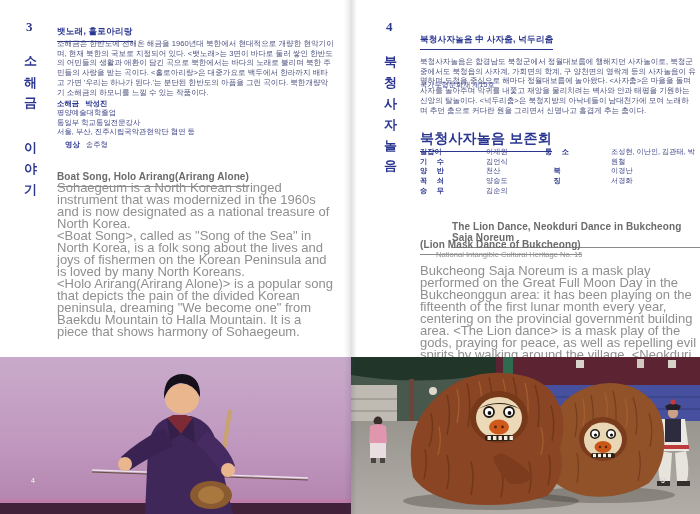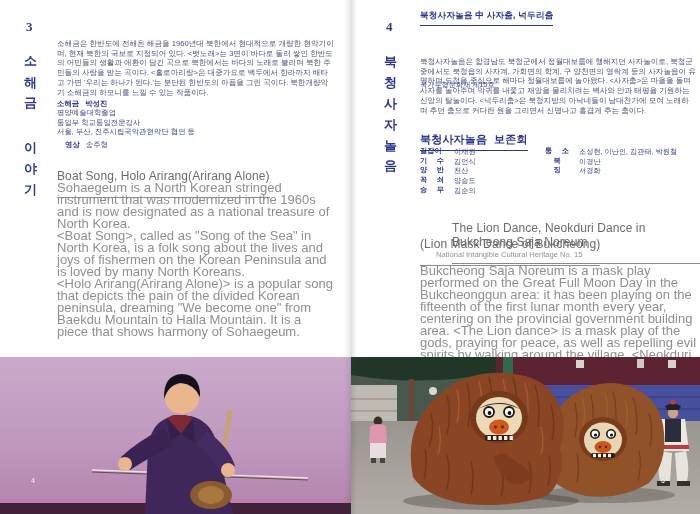--- a/index.html
+++ b/index.html
@@ -27,54 +27,57 @@
     border-bottom:1px solid #2b3690;padding-bottom:2.5px;letter-spacing:.2px;
   }
   .sub-ko{font-size:7.2px;color:#3a4390;}
   .body-ko{
     font-size:7.6px;line-height:9.7px;color:#4a4f7d;text-align:left;
   }
   .credit-line{font-size:7.4px;line-height:9.4px;color:#3f4688;}
   .credit-role{font-weight:bold;color:#2b3690;margin-right:6px;}
   
   .h-en{
-    display:inline-block;font-weight:normal;font-size:12px;color:#6b6b6b;
-    border-bottom:1px solid #8a8a8a;padding-bottom:14px;letter-spacing:.1px;
+    display:inline-block;font-weight:bold;font-size:10px;color:#6b6b6b;
+    border-bottom:1px solid #8a8a8a;padding-bottom:4px;letter-spacing:.1px;
   }
   .sub-en{font-size:7.6px;color:#909090;}
   .body-en{
     font-size:13px;line-height:12px;color:#8f8f8f;white-space:pre-line;
   }
   
   .cast-row{display:flex;align-items:flex-start;font-size:7.2px;line-height:9.7px;}
   .role{
     display:inline-block;width:24px;flex:0 0 24px;font-weight:bold;color:#2b3690;
-    text-align:justify;text-align-last:justify;margin-right:10px;white-space:pre;font-family:Liberation Serif, serif;
-  }
-  .names{color:#3f4688;white-space:pre-line;}
+    text-align:justify;text-align-last:justify;margin-right:10px;white-space:pre;
+  }
+  .names{color:#3f4688;white-space:pre-line;margin-left:32px;}
   
   .photo{position:absolute;top:357px;height:157px;overflow:hidden;}
   .photo svg{display:block;width:100%;height:100%;}
   .pagenum{
     position:absolute;color:#f3eef3;font-size:7px;font-weight:bold;
     text-shadow:0 0 1px rgba(0,0,0,.35);
   }
   .gutter{
     position:absolute;left:344px;top:0;width:13px;height:514px;pointer-events:none;
     background:linear-gradient(90deg,rgba(0,0,0,0) 0%,rgba(60,60,80,.10) 45%,rgba(60,60,80,.16) 52%,rgba(0,0,0,0) 100%);
   }
 </style>
 </head>
 <body>
 
 <div class="abs" style="left:0;top:0;width:350px;height:514px;">
 
   <div class="abs chapter-num" style="left:26px;top:19px;">3</div>
   <div class="abs vtitle" style="left:21px;top:46px;height:160px;">소해금 이야기</div>
 
+  <div class="abs" style="left:57px;top:20px;">
+    <span class="h-ko">뱃노래, 홀로아리랑</span>
+  </div>
 
   <div class="abs body-ko" style="left:57px;top:39px;width:278px;">소해금은 한반도에 전해온 해금을 1960년대 북한에서 현대적으로 개량한 현악기이며, 현재 북한의 국보로 지정되어 있다. &lt;뱃노래&gt;는 3면이 바다로 둘러 쌓인 한반도의 어민들의 생활과 애환이 담긴 곡으로 북한에서는 바다의 노래로 불리며 북한 주민들의 사랑을 받는 곡이다. &lt;홀로아리랑&gt;은 대중가요로 백두에서 한라까지 배타고 가면 '우리는 하나가 된다.'는 분단된 한반도의 아픔을 그린 곡이다. 북한개량악기 소해금의 하모니를 느낄 수 있는 작품이다.</div>
 
   <div class="abs" style="left:57px;top:99px;">
     <div class="credit-line">
       <span class="credit-role">소해금</span><span style="font-weight:bold;color:#2b3690;">박성진</span>
     </div>
     <div class="credit-line">평양예술대학졸업</div>
     <div class="credit-line">통일부 학교통일전문강사</div>
     <div class="credit-line">서울, 부산, 진주시립국악관현악단 협연 등</div>
@@ -134,30 +137,30 @@
     </svg>
   </div>
   <span class="pagenum" style="left:31px;top:477px;">4</span>
 </div>
 
 <div class="abs" style="left:350px;top:0;width:350px;height:514px;">
 
   <div class="abs chapter-num" style="left:36px;top:19px;">4</div>
   <div class="abs vtitle" style="left:31px;top:46px;height:170px;">북청사자놀음</div>
 
-  <div class="abs" style="left:70px;top:4px;">
+  <div class="abs" style="left:70px;top:28px;">
     <span class="h-ko">북청사자놀음 中 사자춤, 넉두리춤</span>
   </div>
 
   <div class="abs sub-ko" style="left:70px;top:40px;margin-top:40px;">국가무형문화재 제15호</div>
 
   <div class="abs body-ko" style="left:70px;top:57px;width:276px;">북청사자놀음은 함경남도 북청군에서 정월대보름에 행해지던 사자놀이로, 북청군 중에서도 북청읍의 사자계, 가회면의 학계, 구 양천면의 영락계 등의 사자놀음이 유명하며 도청을 중심으로 해마다 정월대보름에 놀아왔다. &lt;사자춤&gt;은 마을을 돌며 사자를 놀아주며 악귀를 내쫓고 재앙을 물리치려는 벽사와 안과 태평을 기원하는 신앙의 탈놀이다. &lt;넉두리춤&gt;은 북청지방의 아낙네들이 남대천가에 모여 노래하며 추던 춤으로 커다란 원을 그리면서 신명나고 흥겹게 추는 춤이다.</div>
 
   <div class="abs" style="left:70px;top:129px;">
-    <span class="h-ko" style="font-size:11px;font-family:Liberation Mono, monospace;">북청사자놀음 보존회</span>
+    <span class="h-ko" style="font-size:14px;">북청사자놀음 보존회</span>
   </div>
 
   <div class="abs" style="left:70px;top:147px;width:280px;">
     <div class="abs" style="left:0;top:0;width:120px;">
       <div class="cast-row">
           <span class="role">길잡이</span>
           <span class="names">이재원</span>
         </div>
       <div class="cast-row">
           <span class="role">기 수</span>

